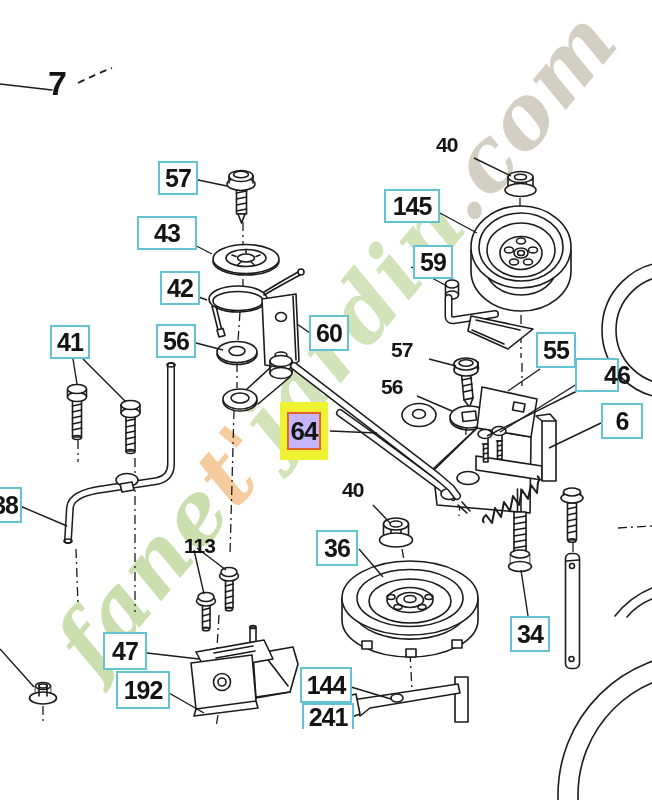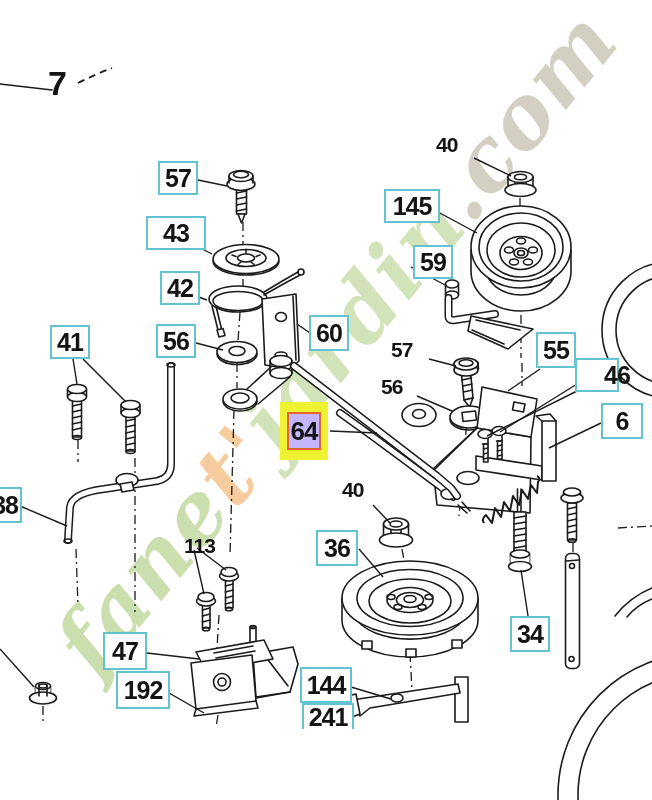--- a/index.html
+++ b/index.html
@@ -366,21 +366,21 @@
       <path class="ldr" d="M577 384 L500 432"></path>
       <path class="ldr" d="M577 391 L487 436"></path>
       <path class="ldr" d="M601 423 L549 448"></path>
       <path class="ldr" d="M528 616 L521 570"></path>
       <path class="ldr" d="M330 431 L377 433"></path>
     </g>
   </svg>
 
   <div class="plain" style="left:48px;top:66px;font-size:34px;">7</div>
   <div class="callout" style="left:158px;top:161px;width:40px;height:34px;">57</div>
-  <div class="callout" style="left:146px;top:216px;width:60px;height:34px;">43</div>
+  <div class="callout" style="left:137px;top:216px;width:60px;height:34px;">43</div>
   <div class="callout" style="left:160px;top:271px;width:40px;height:34px;">42</div>
   <div class="callout" style="left:50px;top:325px;width:40px;height:34px;">41</div>
   <div class="callout" style="left:156px;top:324px;width:40px;height:34px;">56</div>
   <div class="callout" style="left:309px;top:315px;width:40px;height:36px;">60</div>
   <div class="plain" style="left:436px;top:134px;">40</div>
   <div class="callout" style="left:384px;top:189px;width:56px;height:34px;">145</div>
   <div class="callout" style="left:374px;top:245px;width:40px;height:34px;margin-left:39px;">59</div>
   <div class="plain" style="left:391px;top:339px;">57</div>
   <div class="plain" style="left:381px;top:376px;">56</div>
   <div class="callout" style="left:536px;top:332px;width:40px;height:36px;">55</div>

